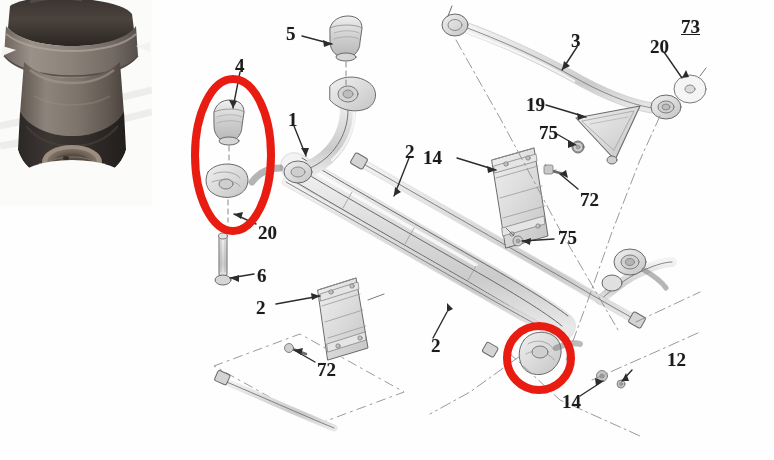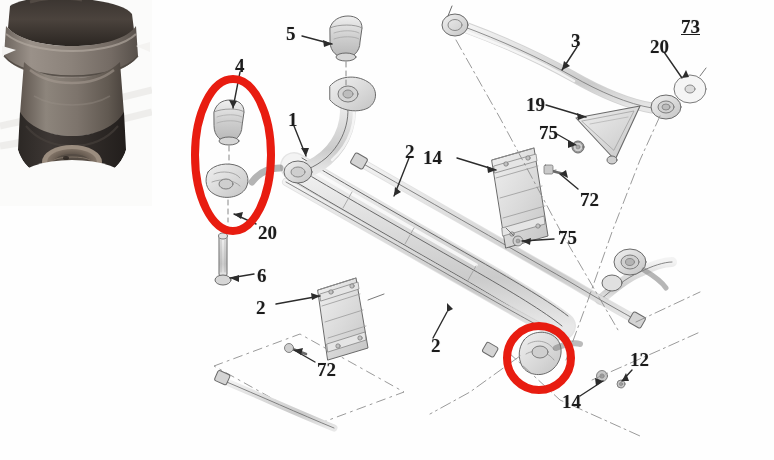--- a/index.html
+++ b/index.html
@@ -367,21 +367,21 @@
   <div class="callout" style="left:650px;top:37px;">20</div>
   <div class="callout" style="left:526px;top:95px;">19</div>
   <div class="callout" style="left:539px;top:123px;">75</div>
   <div class="callout" style="left:580px;top:190px;">72</div>
   <div class="callout" style="left:558px;top:228px;">75</div>
   <div class="callout" style="left:258px;top:223px;">20</div>
   <div class="callout" style="left:257px;top:266px;">6</div>
   <div class="callout" style="left:256px;top:298px;">2</div>
   <div class="callout" style="left:431px;top:336px;">2</div>
   <div class="callout" style="left:317px;top:360px;">72</div>
-  <div class="callout" style="left:630px;top:350px;">12</div>
+  <div class="callout" style="left:667px;top:350px;">12</div>
   <div class="callout" style="left:562px;top:392px;">14</div>
 
   <svg style="position:absolute;left:0;top:0;width:774px;height:460px;pointer-events:none;">
     <ellipse cx="233" cy="155" rx="38" ry="76" fill="none" stroke="#e81c10" stroke-width="8"></ellipse>
     <circle cx="539" cy="358" r="32" fill="none" stroke="#e81c10" stroke-width="8"></circle>
   </svg>
 
 </div>
 
 </body></html>

